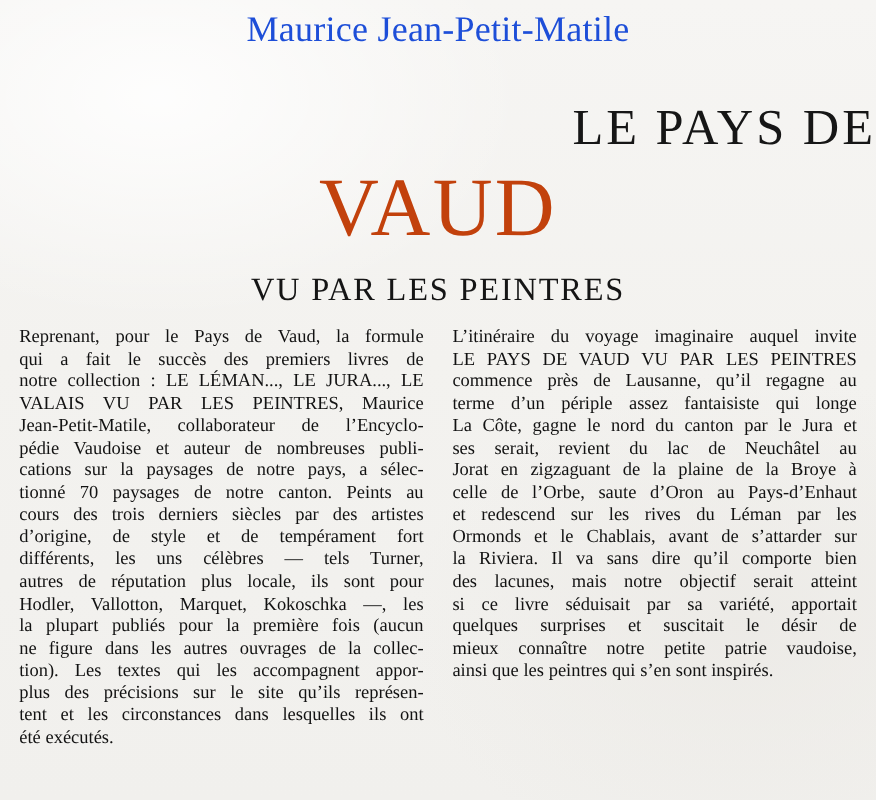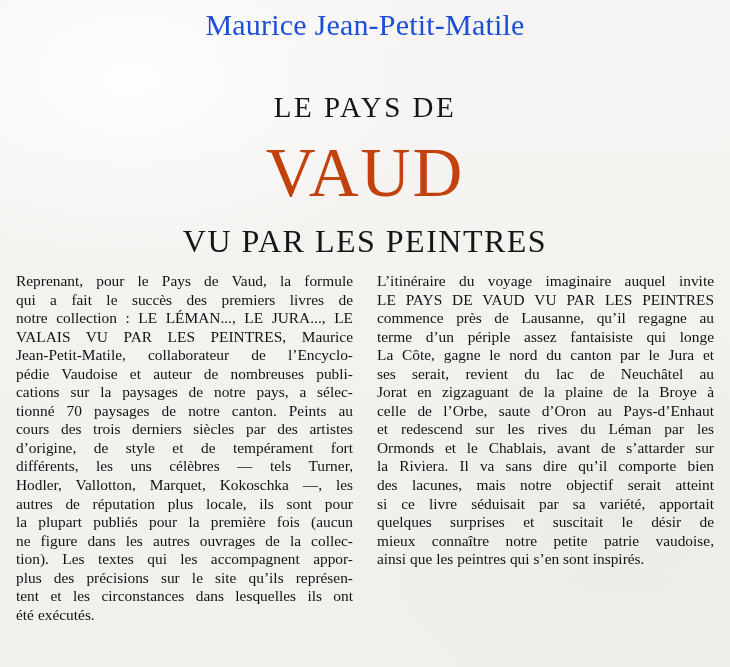--- a/index.html
+++ b/index.html
@@ -51,37 +51,38 @@
 
   
   .title-block {
     position: absolute;
     top: 84px;
     left: 0;
     width: 730px;
     text-align: center;
   }
   .title-line1 {
-    font-size: 29px;
+    font-size: 42px;
     line-height: 46px;
     letter-spacing: 2.5px;
     color: #161616;
     white-space: nowrap;
+    text-align: right;
   }
   .title-line2 {
     font-size: 69px;
     line-height: 86px;
     letter-spacing: 2px;
     font-weight: 400;
     color: #c2410c;
     white-space: nowrap;
     margin-top: 0;
   }
   .title-line3 {
-    font-size: 32px;
+    font-size: 27px;
     line-height: 38px;
     letter-spacing: 1.5px;
     color: #151515;
     white-space: nowrap;
     margin-top: 6px;
   }
 
   
   .columns {
     position: absolute;
@@ -138,22 +139,22 @@
           <span class="tline">qui a fait le succès des premiers livres de</span>
           <span class="tline">notre collection : LE LÉMAN..., LE JURA..., LE</span>
           <span class="tline">VALAIS VU PAR LES PEINTRES, Maurice</span>
           <span class="tline">Jean-Petit-Matile, collaborateur de l’Encyclo-</span>
           <span class="tline">pédie Vaudoise et auteur de nombreuses publi-</span>
           <span class="tline">cations sur la paysages de notre pays, a sélec-</span>
           <span class="tline">tionné 70 paysages de notre canton. Peints au</span>
           <span class="tline">cours des trois derniers siècles par des artistes</span>
           <span class="tline">d’origine, de style et de tempérament fort</span>
           <span class="tline">différents, les uns célèbres — tels Turner,</span>
+          <span class="tline">autres de réputation plus locale, ils sont pour</span>
           <span class="tline">Hodler, Vallotton, Marquet, Kokoschka —, les</span>
-          <span class="tline">autres de réputation plus locale, ils sont pour</span>
           <span class="tline">la plupart publiés pour la première fois (aucun</span>
           <span class="tline">ne figure dans les autres ouvrages de la collec-</span>
           <span class="tline">tion). Les textes qui les accompagnent appor-</span>
           <span class="tline">plus des précisions sur le site qu’ils représen-</span>
           <span class="tline">tent et les circonstances dans lesquelles ils ont</span>
           <span class="tline flush">été exécutés.</span>
         </p>
     </div>
     <div class="col">
       <p>

